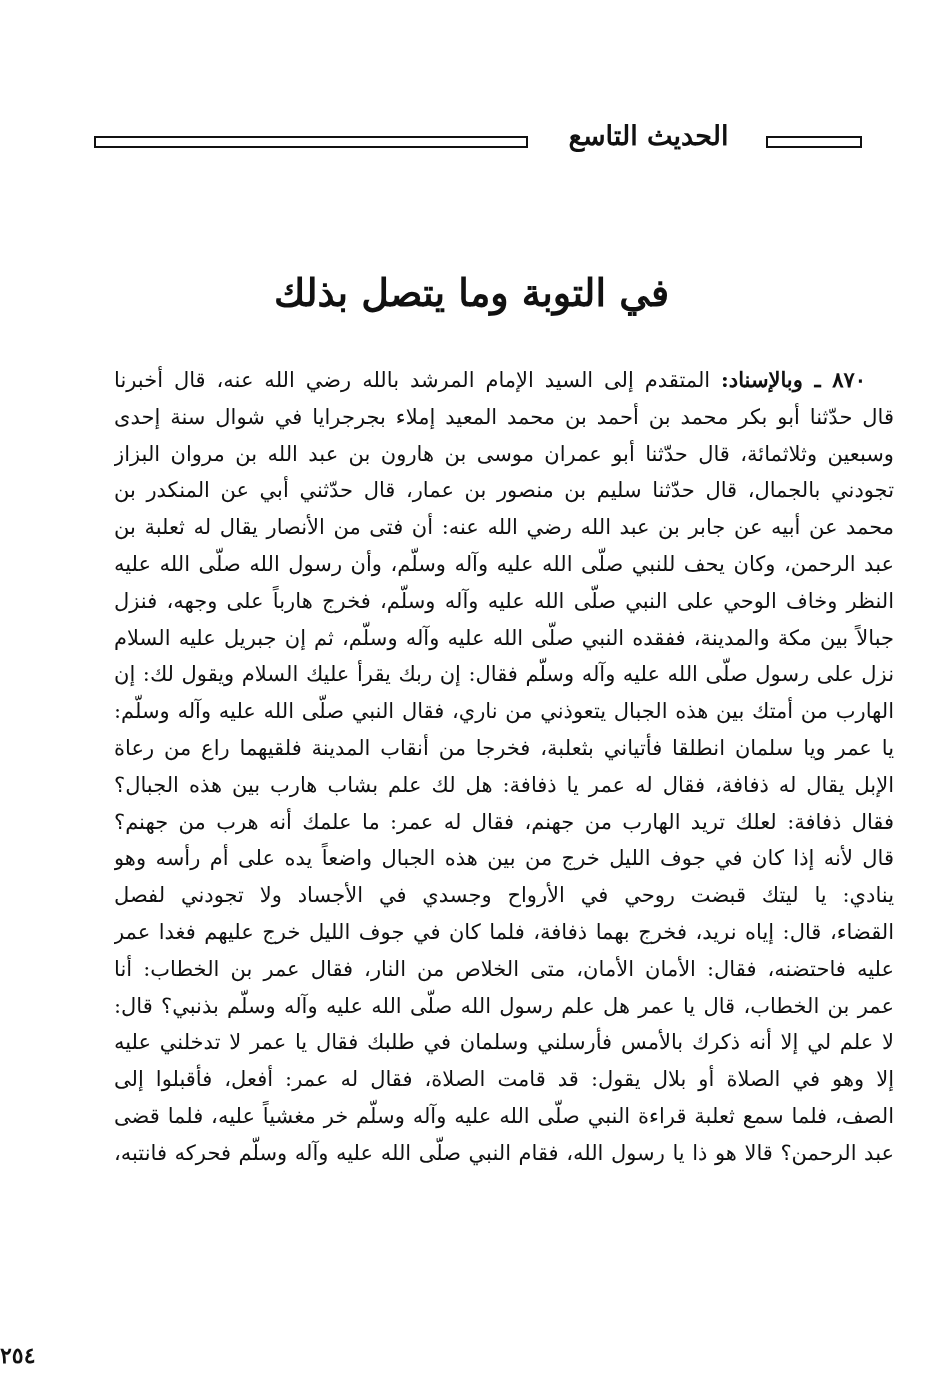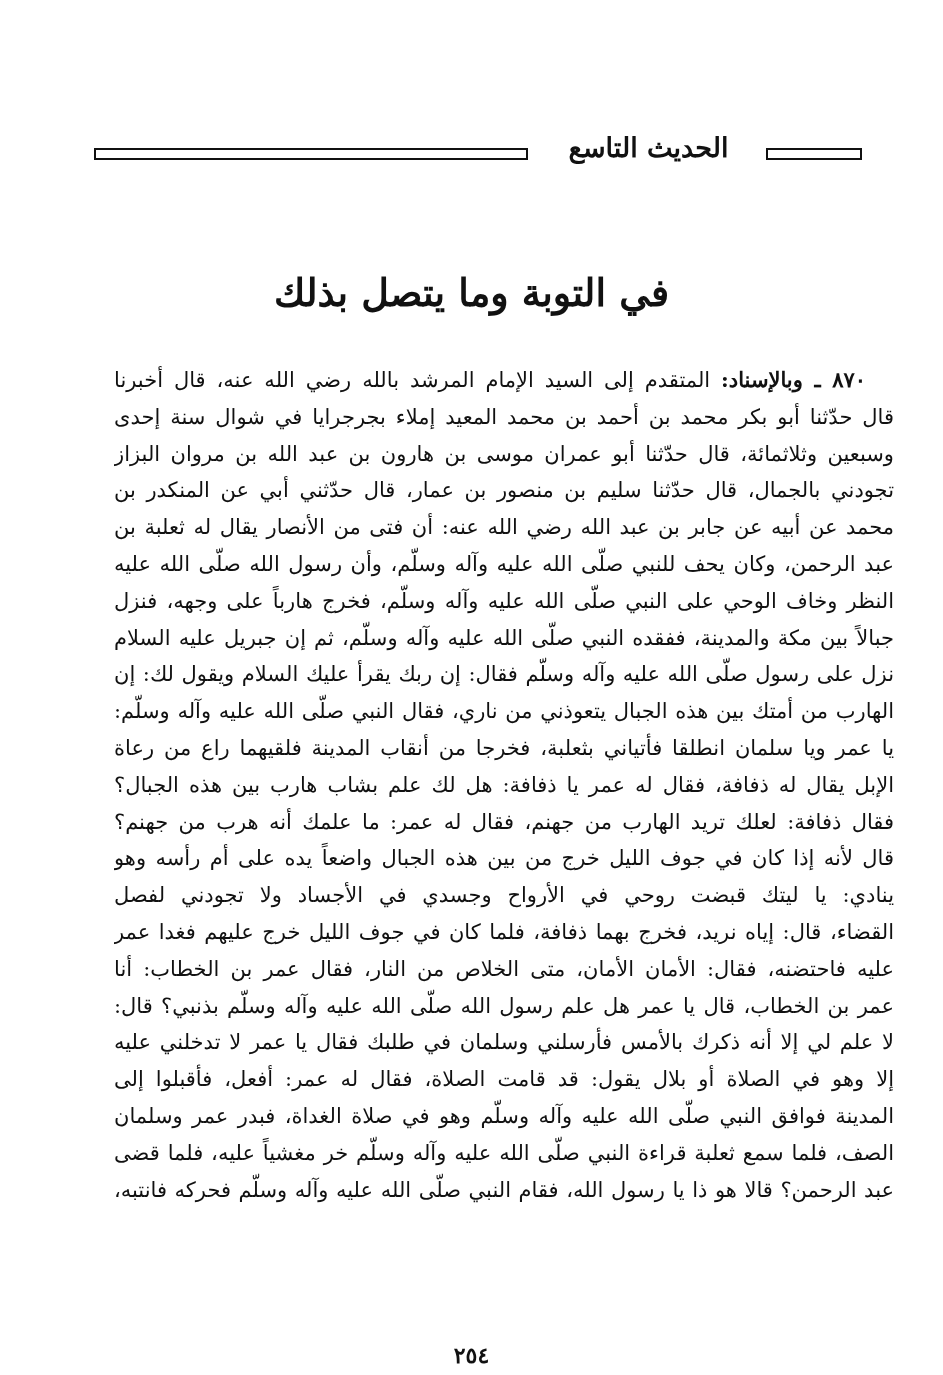--- a/index.html
+++ b/index.html
@@ -6,21 +6,21 @@
     body {
       width: 943px; height: 1375px;
       background: #ffffff;
       color: #111111;
       font-family: "DejaVu Serif", "Liberation Serif", serif;
       position: relative;
       overflow: hidden;
     }
     .header {
       position: absolute;
-      top: 136px; left: 94px; width: 768px; height: 40px;
+      top: 124px; left: 94px; width: 768px; height: 40px;
       direction: ltr;
     }
     .rule-box {
       position: absolute;
       top: 12px; height: 8px;
       border: 2px solid #111;
       background: #fff;
     }
     .rule-left { left: 0; width: 430px; }
     .rule-right { right: 0; width: 92px; }
@@ -56,21 +56,21 @@
       text-align-last: justify;
       white-space: nowrap;
       overflow: hidden;
       height: 36.8px;
     }
     .line.first { padding-right: 28px; }
     .hadith-num { font-weight: bold; }
     .page-number {
       position: absolute;
       top: 1342px; left: 0; width: 943px;
-      text-align: center;
+      text-align: left;
       font-size: 22px;
       font-weight: bold;
     }
   </style>
 </head>
 <body>
 
 <div class="header">
   <div class="rule-box rule-left"></div>
   <div class="header-title">الحديث التاسع</div>
@@ -93,18 +93,17 @@
   <span class="line">يا عمر ويا سلمان انطلقا فأتياني بثعلبة، فخرجا من أنقاب المدينة فلقيهما راع من رعاة</span>
   <span class="line">الإبل يقال له ذفافة، فقال له عمر يا ذفافة: هل لك علم بشاب هارب بين هذه الجبال؟</span>
   <span class="line">فقال ذفافة: لعلك تريد الهارب من جهنم، فقال له عمر: ما علمك أنه هرب من جهنم؟</span>
   <span class="line">قال لأنه إذا كان في جوف الليل خرج من بين هذه الجبال واضعاً يده على أم رأسه وهو</span>
   <span class="line">ينادي: يا ليتك قبضت روحي في الأرواح وجسدي في الأجساد ولا تجودني لفصل</span>
   <span class="line">القضاء، قال: إياه نريد، فخرج بهما ذفافة، فلما كان في جوف الليل خرج عليهم فغدا عمر</span>
   <span class="line">عليه فاحتضنه، فقال: الأمان الأمان، متى الخلاص من النار، فقال عمر بن الخطاب: أنا</span>
   <span class="line">عمر بن الخطاب، قال يا عمر هل علم رسول الله صلّى الله عليه وآله وسلّم بذنبي؟ قال:</span>
   <span class="line">لا علم لي إلا أنه ذكرك بالأمس فأرسلني وسلمان في طلبك فقال يا عمر لا تدخلني عليه</span>
   <span class="line">إلا وهو في الصلاة أو بلال يقول: قد قامت الصلاة، فقال له عمر: أفعل، فأقبلوا إلى</span>
-  <span class="line">المدينة فوافق النبي صلّى الله عليه وآله وسلّم وهو في صلاة الغداة، فبدر عمر وسلمان</span>
   <span class="line">الصف، فلما سمع ثعلبة قراءة النبي صلّى الله عليه وآله وسلّم خر مغشياً عليه، فلما قضى</span>
   <span class="line">عبد الرحمن؟ قالا هو ذا يا رسول الله، فقام النبي صلّى الله عليه وآله وسلّم فحركه فانتبه،</span>
 </div>
 
 <div class="page-number">٢٥٤</div>
 
 </body></html>

